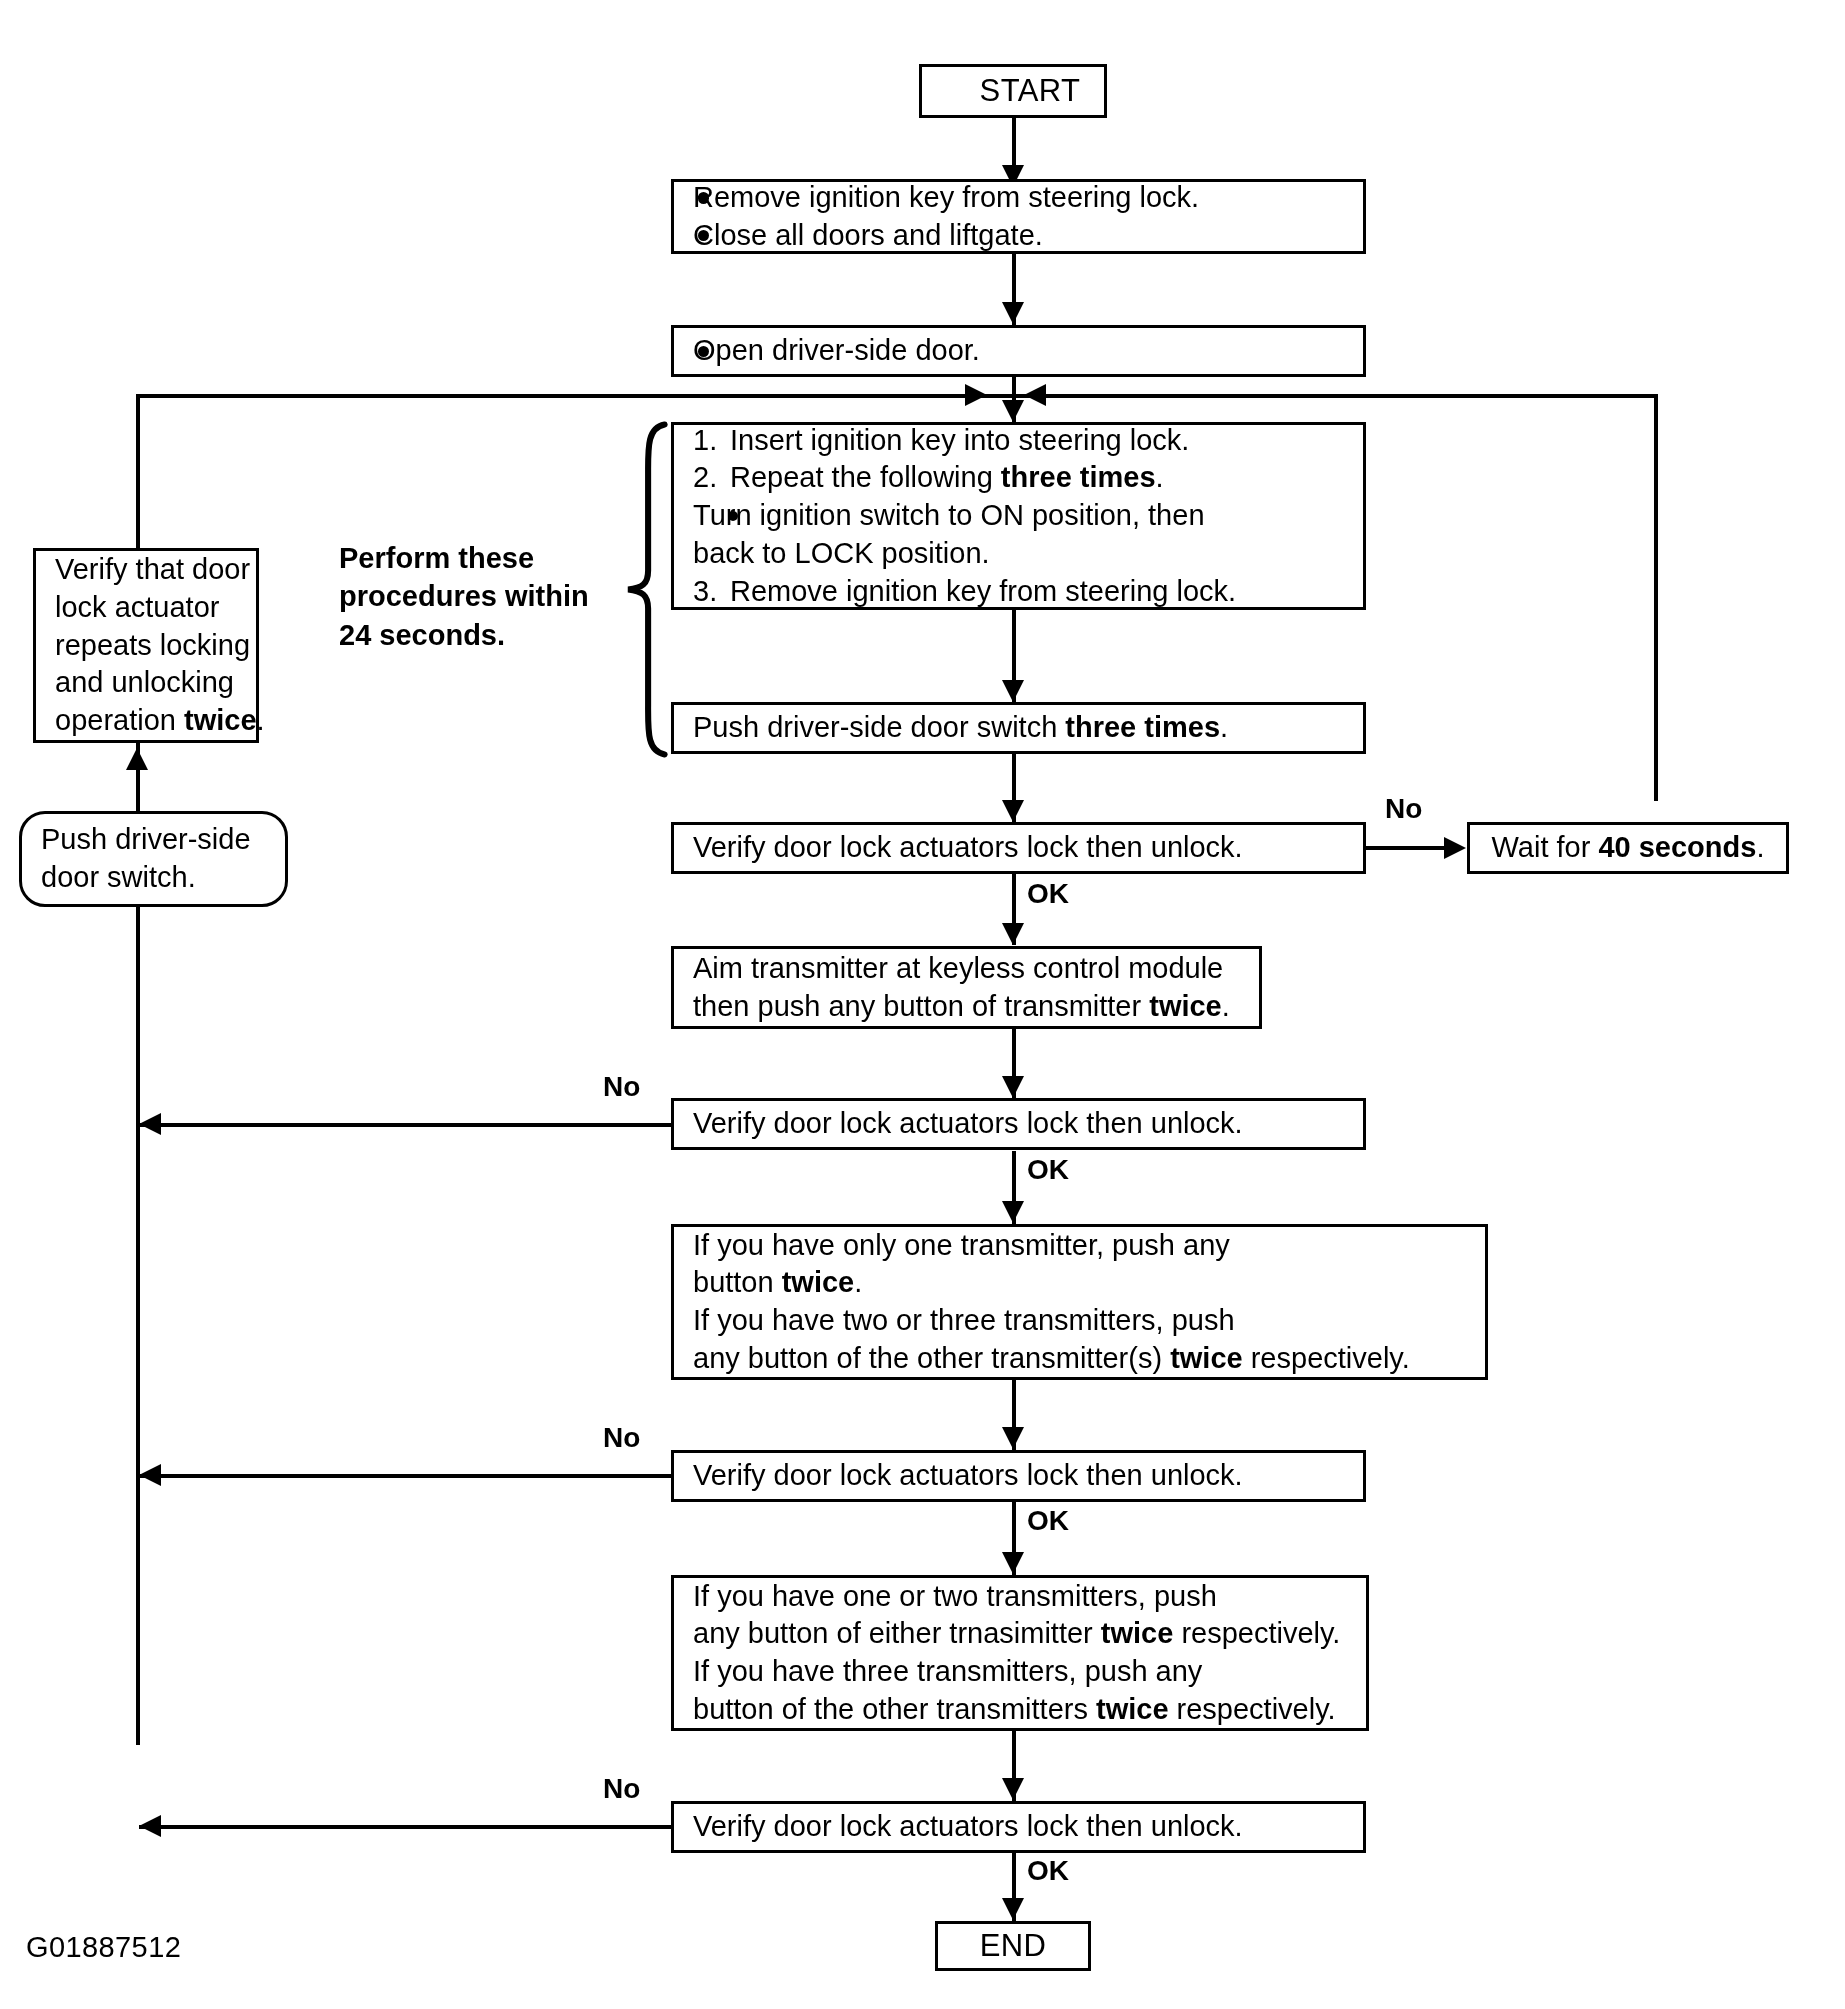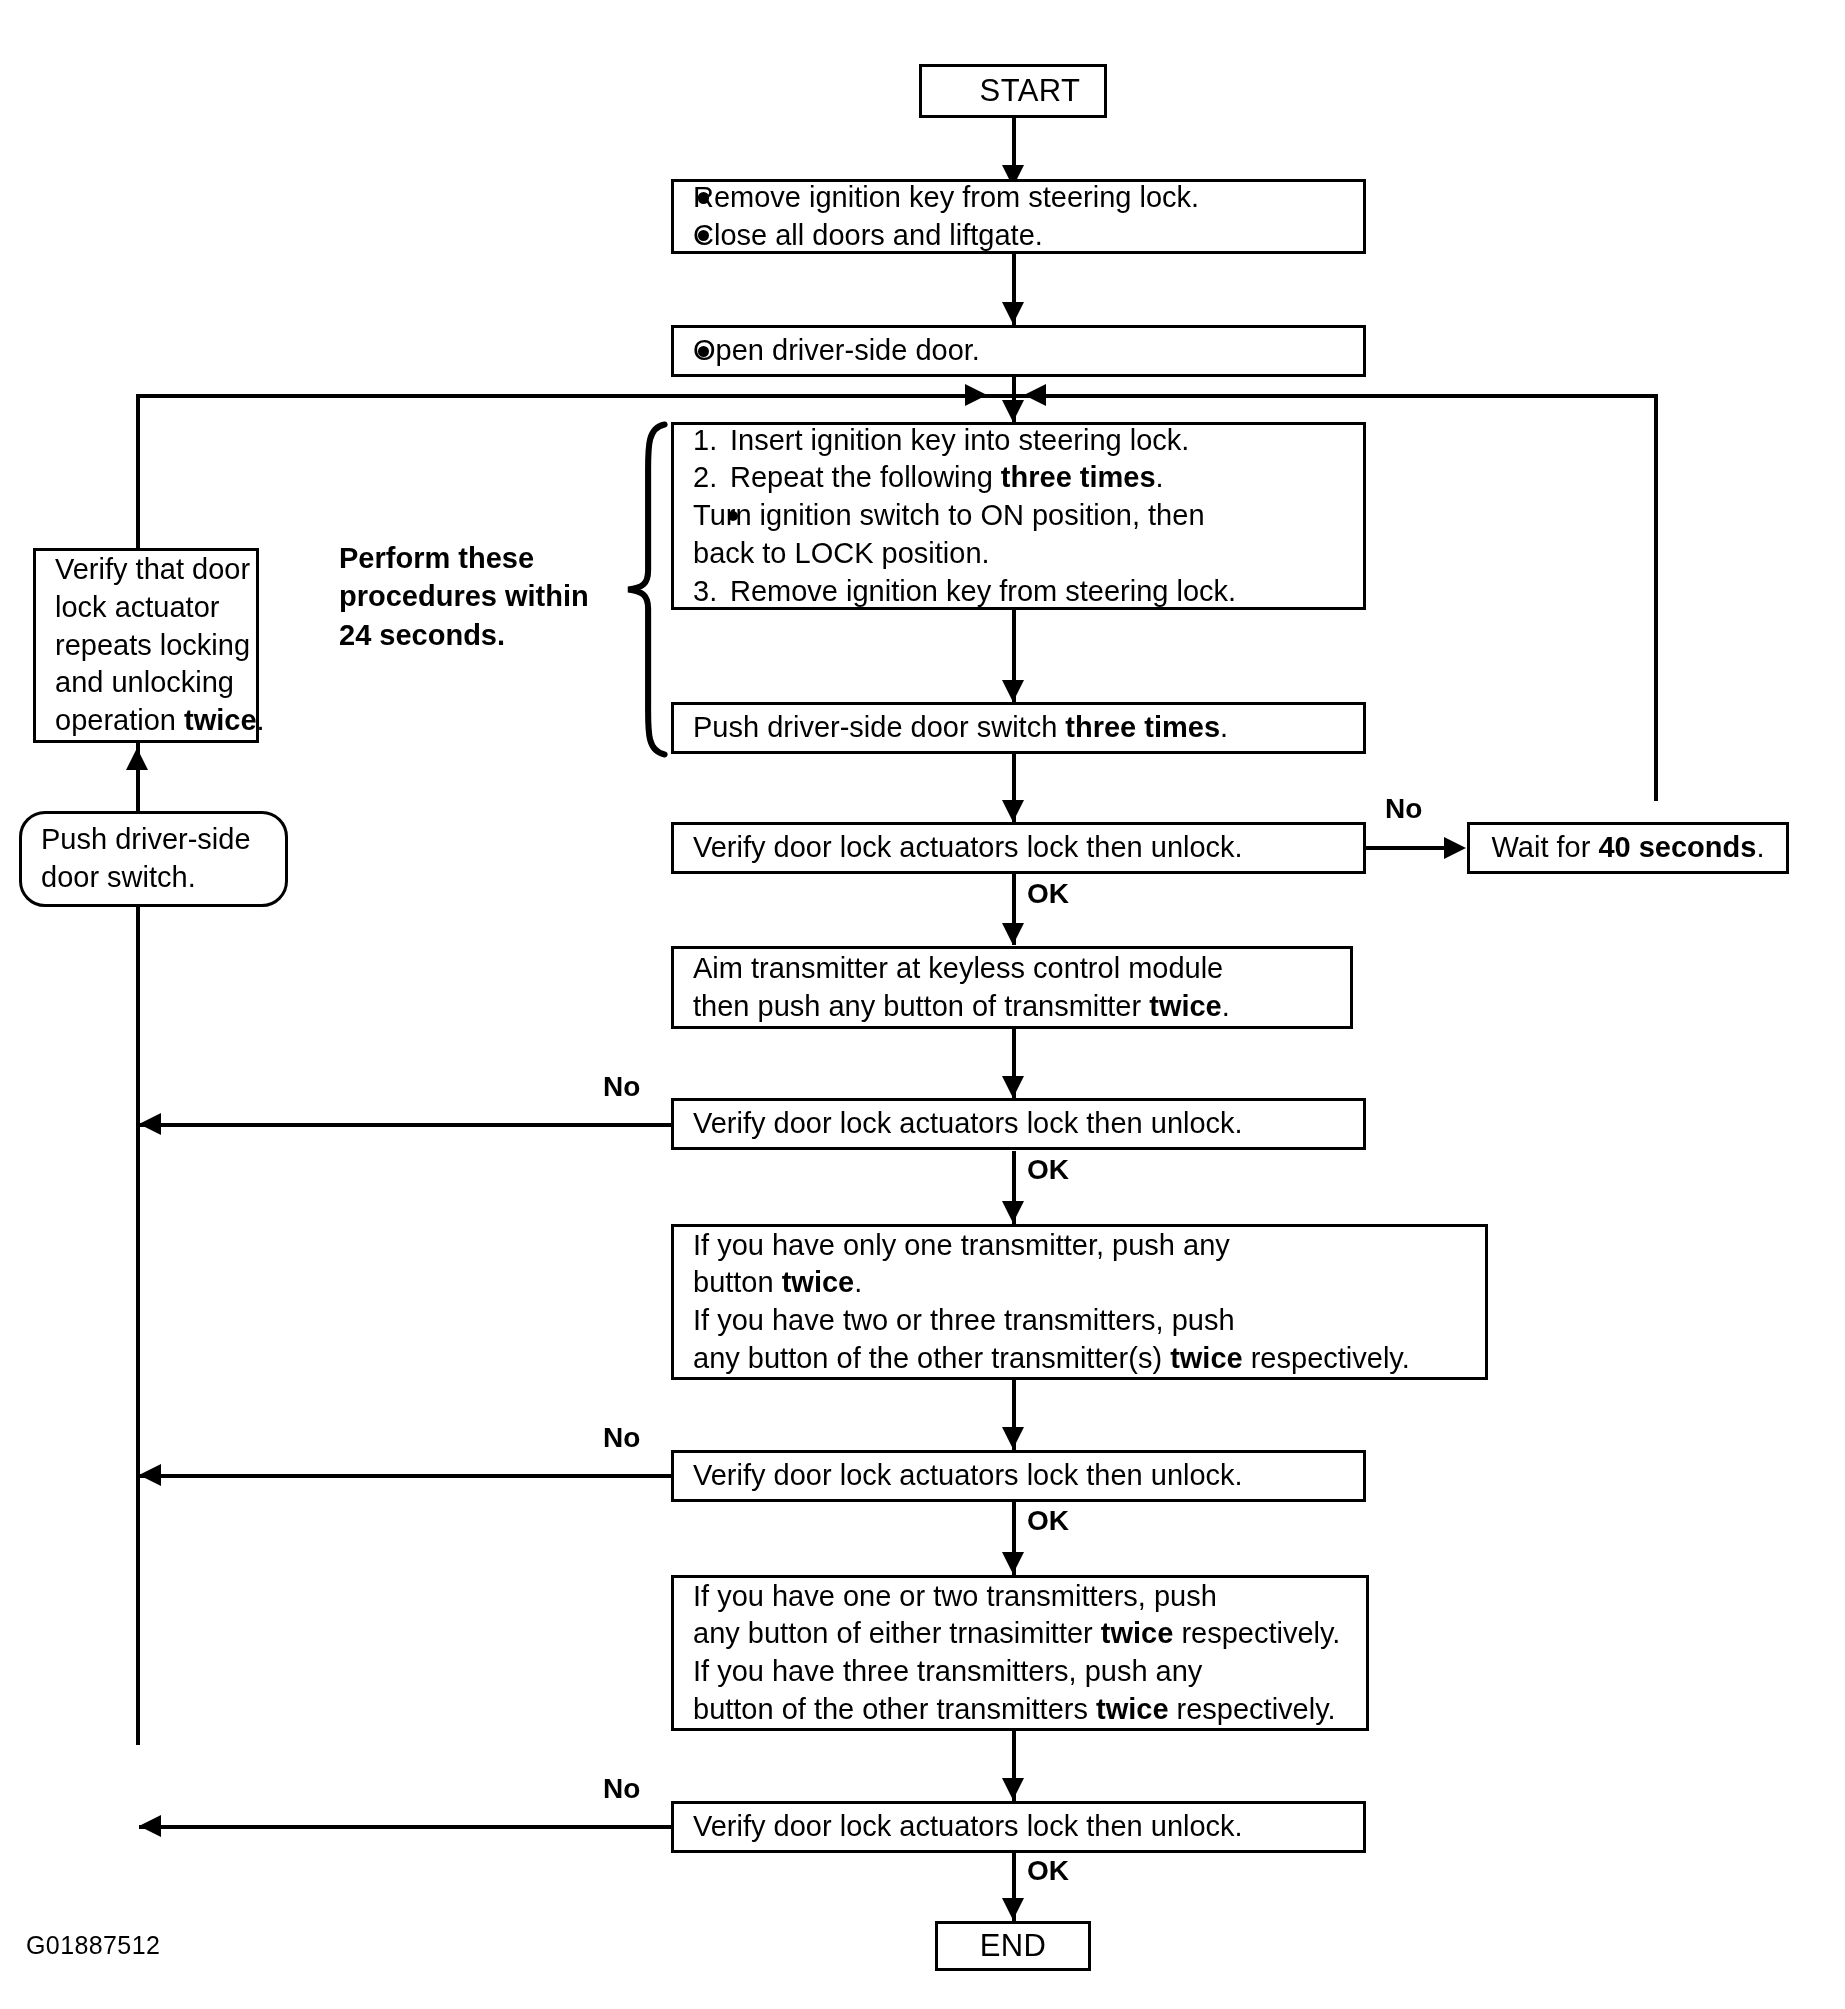--- a/index.html
+++ b/index.html
@@ -116,21 +116,21 @@
   }
   .note {
     position: absolute;
     font-size: 29px;
     font-weight: bold;
     line-height: 1.32;
     white-space: nowrap;
   }
   .figid {
     position: absolute;
-    font-size: 25px;
+    font-size: 29px;
     letter-spacing: 0.4px;
     white-space: nowrap;
   }
 
   
   .brace { position: absolute; }
 </style>
 </head>
 <body>
 
@@ -215,21 +215,21 @@
   <div class="elabel" style="left:1385px; top:793px;">No</div>
 
   <div class="box center-txt" style="left:1467px; top:822px; width:322px; height:52px;">
     <div class="ln"><span>Wait for </span><b>40 seconds</b><span>.</span></div>
   </div>
 
   <div class="vline" style="left:1012px; top:874px; width:3.5px; height:71px;"></div>
   <div class="arrow-d" style="left:1002px; top:923px;"></div>
   <div class="elabel" style="left:1027px; top:878px;">OK</div>
 
-  <div class="box" style="left:671px; top:946px; width:682px; height:83px;">
+  <div class="box" style="left:671px; top:946px; width:591px; height:83px;">
     <div class="ln">Aim transmitter at keyless control module</div>
     <div class="ln"><span>then push any button of transmitter </span><b>twice</b><span>.</span></div>
   </div>
 
   <div class="vline" style="left:1012px; top:1029px; width:3.5px; height:70px;"></div>
   <div class="arrow-d" style="left:1002px; top:1076px;"></div>
 
   <div class="box" style="left:671px; top:1098px; width:695px; height:52px;">
     <div class="ln">Verify door lock actuators lock then unlock.</div>
   </div>

